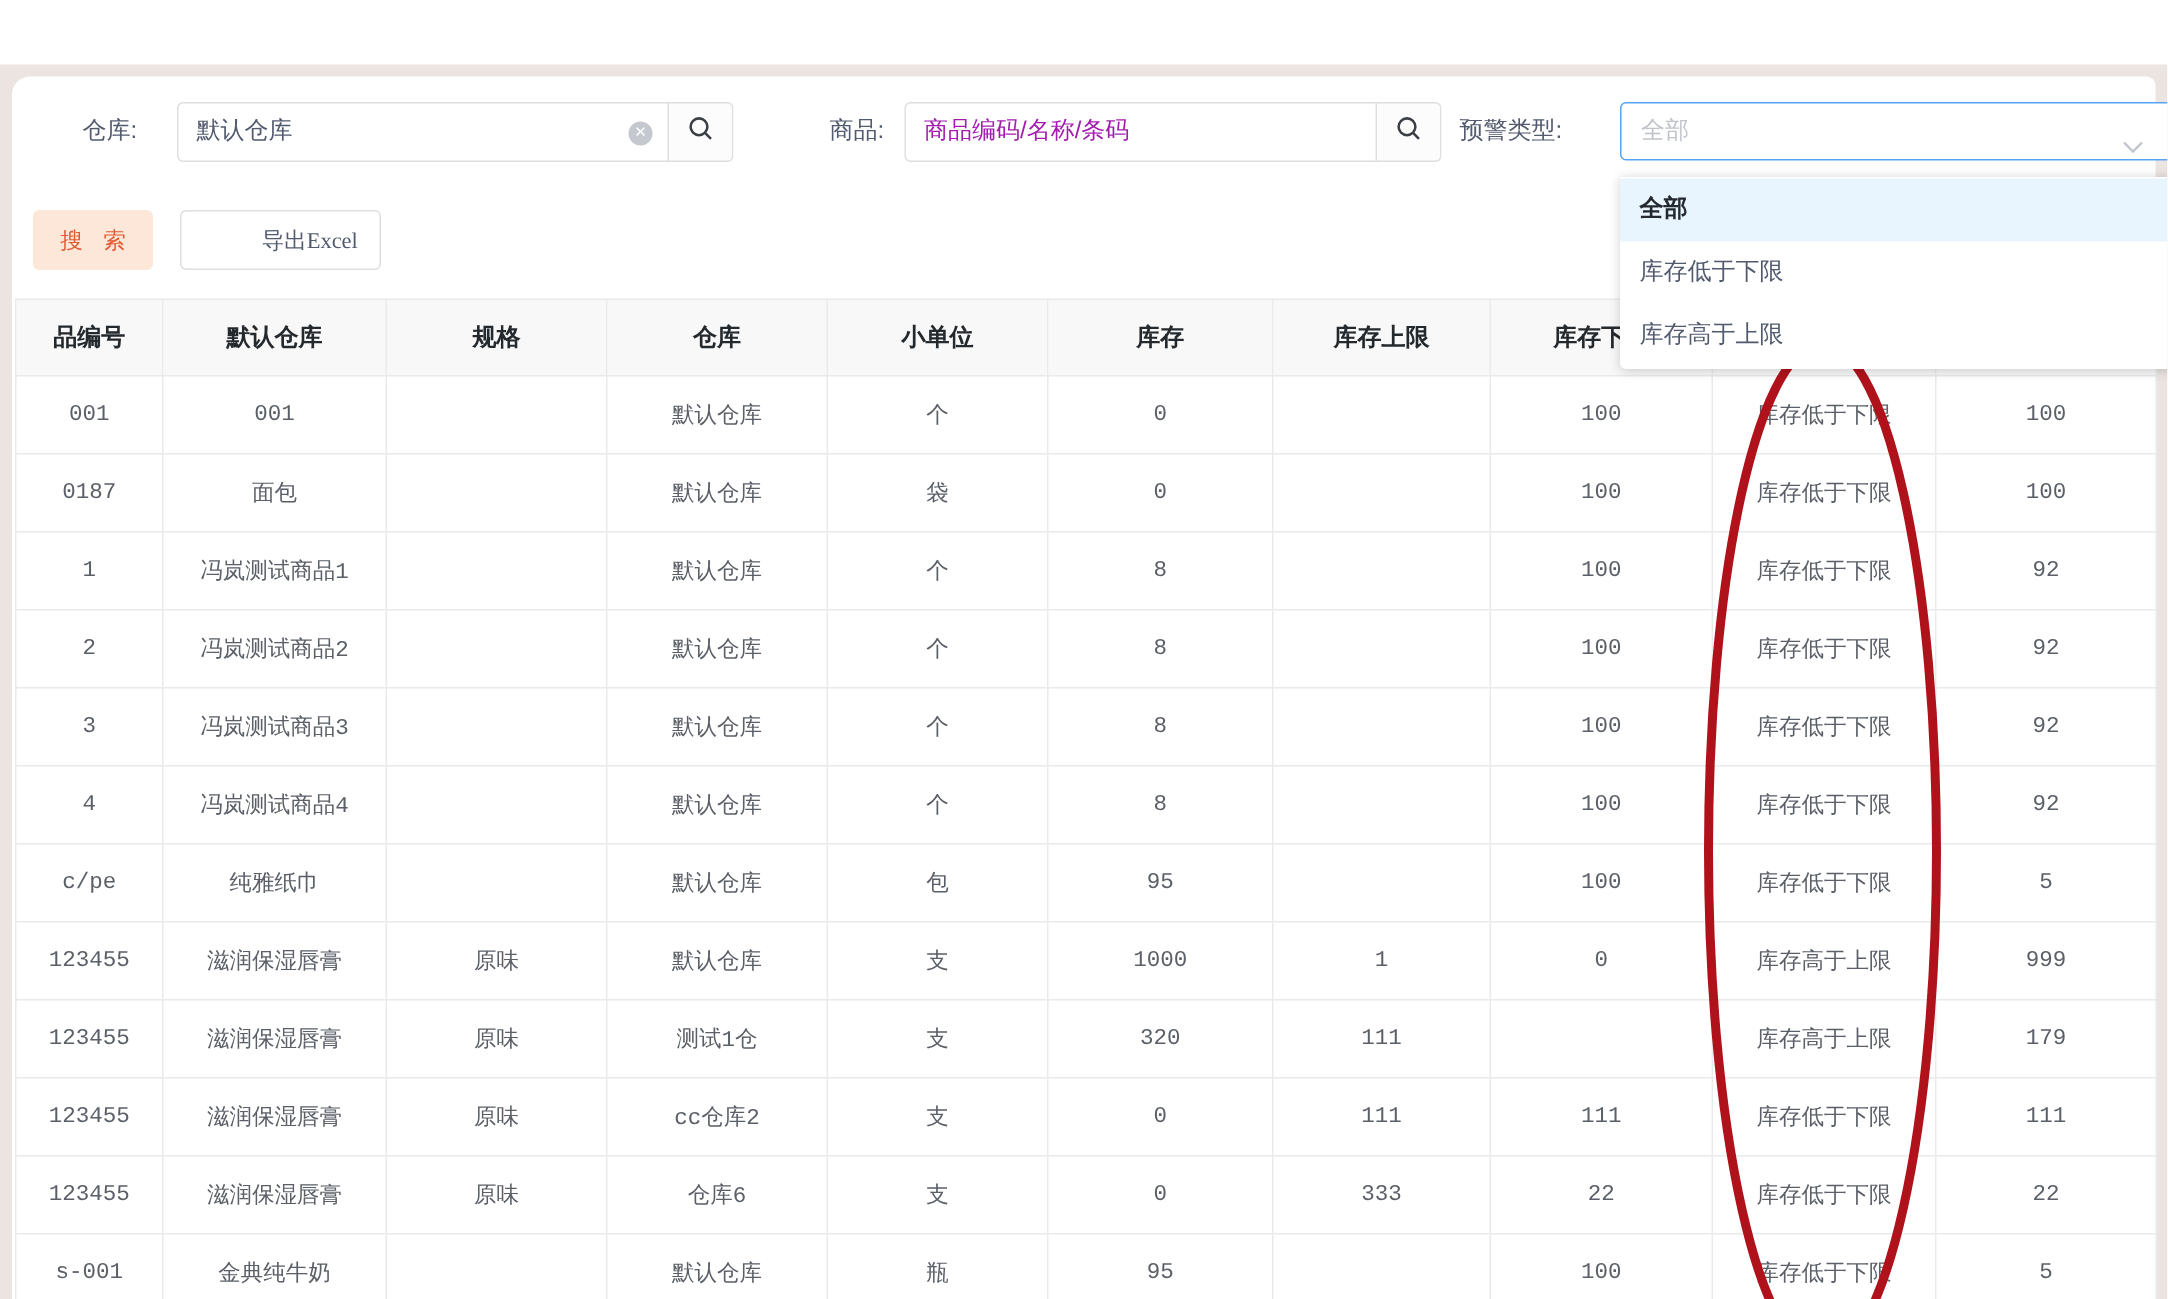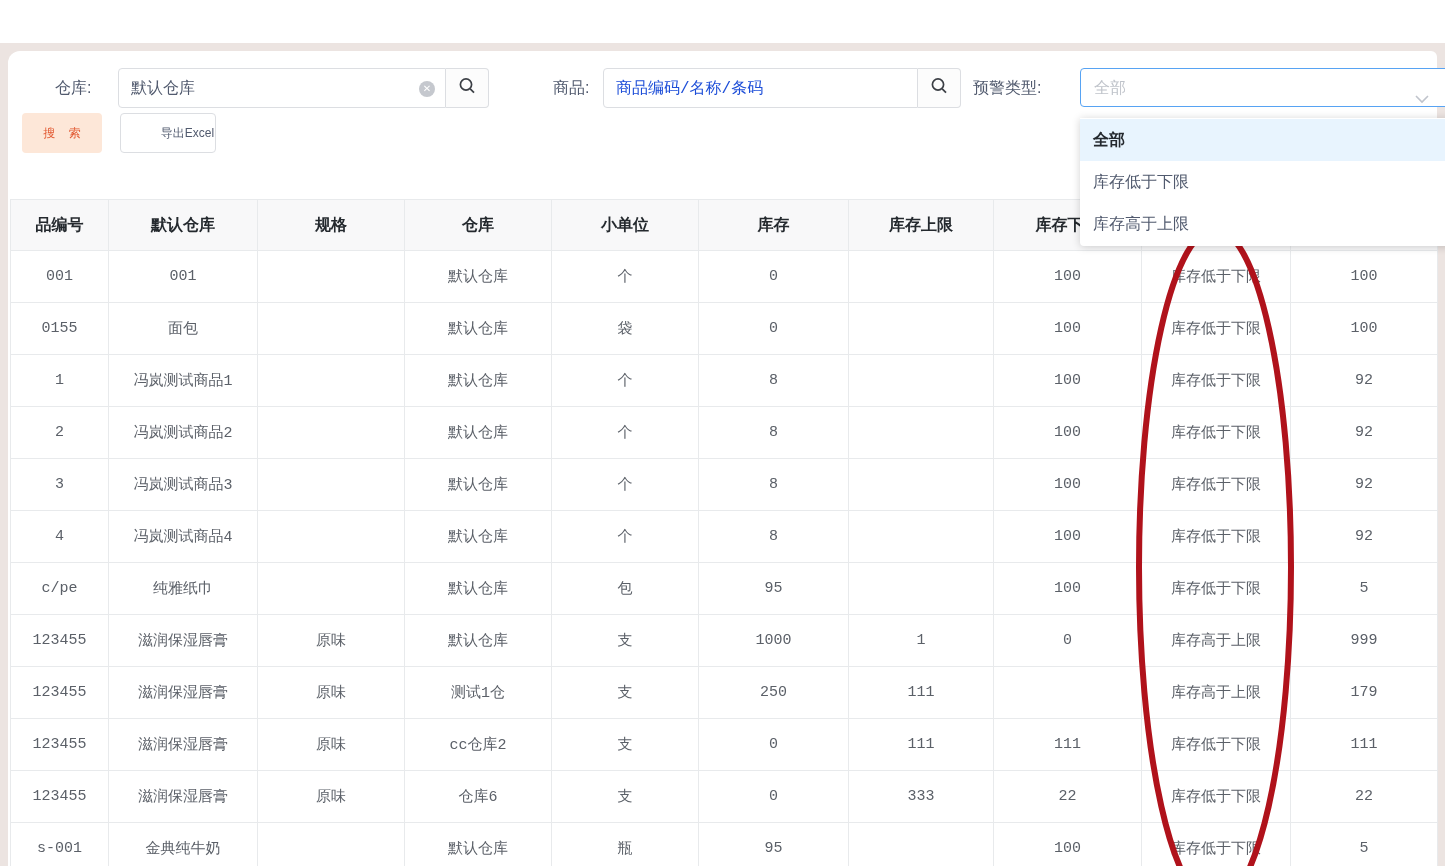--- a/index.html
+++ b/index.html
@@ -9,42 +9,42 @@
   .screen { position:relative; width:1445px; height:866px; background:#ece4e1; overflow:hidden;margin-top:43px; }
   .bg-patch { position:absolute; }
   .panel { position:absolute; left:8px; top:8px; width:1429px; height:850px;
            background:#ffffff; border-radius:12px 6px 0 0; }
 
   
   .flabel { position:absolute; font-size:16px; color:#515a6e; line-height:40px; height:40px; }
   .finput { position:absolute; top:17px; height:40px; background:#fff; border:1px solid #dcdee2;
             border-radius:4px 0 0 4px; font-size:16px; line-height:38px; padding:0 34px 0 12px;
             color:#515a6e; }
-  .finput .ph { color:#1d4ed8;font-family:Liberation Mono, monospace; }
+  .finput .ph { color:#a21caf; }
   .clear-ic { position:absolute; right:10px; top:12px; width:16px; height:16px; border-radius:50%;
               background:#c5c8ce; color:#fff; font-size:10px; line-height:16px; text-align:center; }
   .sbtn { position:absolute; top:17px; width:43px; height:40px; background:#fcfcfc;
           border:1px solid #dcdee2; border-left:none; border-radius:0 4px 4px 0;
           display:flex; align-items:center; justify-content:center; cursor:pointer; }
 
   .select-box { position:absolute; left:1072px; top:17px; width:373px; height:39px;
                 border:1px solid #57a3f3; border-radius:4px; background:#fff; z-index:30;
                 font-size:16px; line-height:37px; color:#bfc3ca; padding-left:13px; }
   .select-box .chev { position:absolute; right:22px; top:12px; }
 
   .drop-panel { position:absolute; left:1072px; top:67px; width:373px; height:128px; background:#fff;
                 box-shadow:0 1px 8px rgba(0,0,0,.18); border-radius:0 0 0 4px; z-index:40; padding-top:1px; }
   .drop-item { height:42px; line-height:42px; padding-left:13px; font-size:16px; color:#515a6e; cursor:pointer; }
   .drop-item.sel { background:#e8f4fe; color:#24292f; font-weight:bold; }
 
   
-  .btn { position:absolute; top:62px; height:40px; border-radius:4px; font-size:12px;
-         display:flex; align-items:center; justify-content:center; cursor:pointer; }
+  .btn { position:absolute; top:89px; height:40px; border-radius:4px; font-size:15px;
+         display:flex; align-items:center; justify-content:center; cursor:pointer;font-family:Liberation Serif, serif; }
   .btn-search { left:14px; width:80px; background:#fde7d8; color:#e25a33; letter-spacing:5px; padding-left:5px; }
-  .btn-export { left:112px; width:96px; background:#fff; border:1px solid #dcdee2; color:#515a6e;padding-left:39px; }
+  .btn-export { left:112px; width:134px; background:#fff; border:1px solid #dcdee2; color:#515a6e;padding-left:39px; }
 
   
   .tbl-wrap { position:absolute; left:2px; top:148px; width:1427px; z-index:1;font-family:Liberation Mono, monospace; }
   table { border-collapse:collapse; table-layout:fixed; width:1427px; }
   th, td { border:1px solid #e8eaec; text-align:center; overflow:hidden; white-space:nowrap; }
   thead th { height:51px; background:#f8f8f9; font-size:16px; font-weight:bold; color:#24292e; }
   tbody td { height:52px; font-size:15px; color:#5b6068; background:#fff; }
   tfoot td { height:31px; background:#f8f8f9; font-size:15px; font-weight:bold; color:#a16207; }
 
   
@@ -147,21 +147,21 @@
               <td></td>
               <td>默认仓库</td>
               <td>个</td>
               <td>0</td>
               <td></td>
               <td>100</td>
               <td>库存低于下限</td>
               <td>100</td>
             </tr>
             <tr>
-              <td>0155</td>
+              <td>0187</td>
               <td>面包</td>
               <td></td>
               <td>默认仓库</td>
               <td>袋</td>
               <td>0</td>
               <td></td>
               <td>100</td>
               <td>库存低于下限</td>
               <td>100</td>
             </tr>
@@ -236,21 +236,21 @@
               <td>0</td>
               <td>库存高于上限</td>
               <td>999</td>
             </tr>
             <tr>
               <td>123455</td>
               <td>滋润保湿唇膏</td>
               <td>原味</td>
               <td>测试1仓</td>
               <td>支</td>
-              <td>250</td>
+              <td>320</td>
               <td>111</td>
               <td></td>
               <td>库存高于上限</td>
               <td>179</td>
             </tr>
             <tr>
               <td>123455</td>
               <td>滋润保湿唇膏</td>
               <td>原味</td>
               <td>cc仓库2</td>

